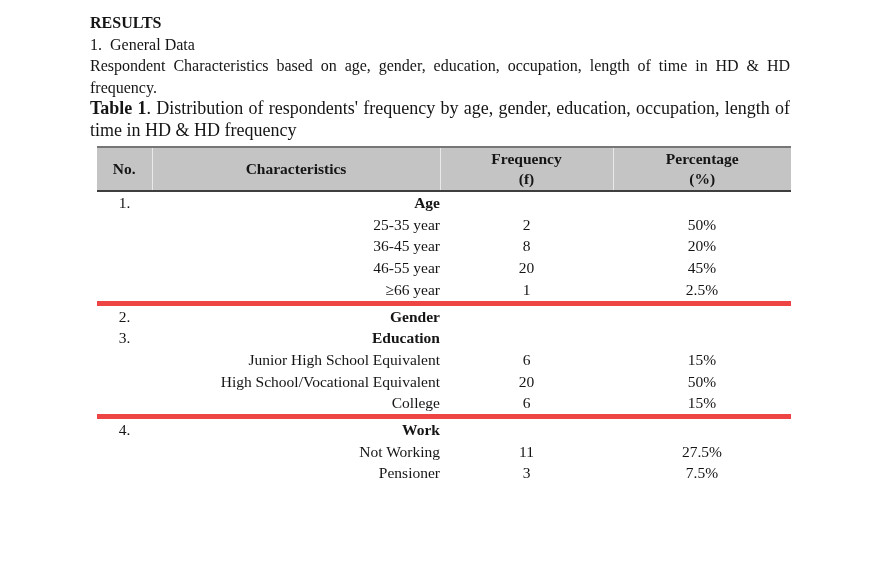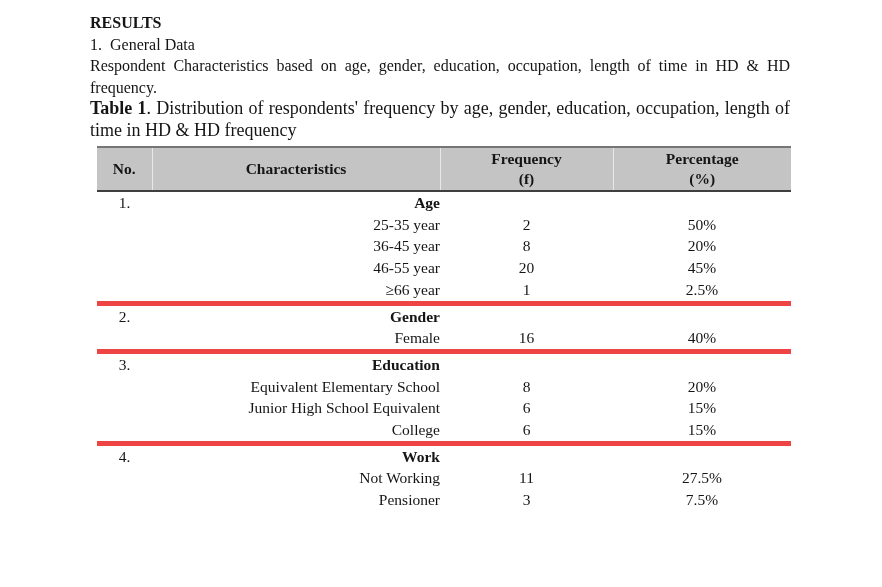--- a/index.html
+++ b/index.html
@@ -139,43 +139,37 @@
           <td class="char">≥66 year</td>
           <td class="num">1</td>
           <td class="num">2.5%</td>
         </tr>
         <tr>
           <td class="no">2.</td>
           <td class="char title">Gender</td>
           <td class="num"></td>
           <td class="num"></td>
         </tr>
-        <tr class="section-end">
-          <td class="no"></td>
-          <td class="char">Female</td>
-          <td class="num">16</td>
-          <td class="num">40%</td>
-        </tr>
         <tr>
           <td class="no">3.</td>
           <td class="char title">Education</td>
           <td class="num"></td>
           <td class="num"></td>
         </tr>
         <tr>
           <td class="no"></td>
-          <td class="char">Equivalent Elementary School</td>
-          <td class="num">8</td>
-          <td class="num">20%</td>
+          <td class="char">Junior High School Equivalent</td>
+          <td class="num">6</td>
+          <td class="num">15%</td>
         </tr>
         <tr>
           <td class="no"></td>
-          <td class="char">Junior High School Equivalent</td>
-          <td class="num">6</td>
-          <td class="num">15%</td>
+          <td class="char">High School/Vocational Equivalent</td>
+          <td class="num">20</td>
+          <td class="num">50%</td>
         </tr>
         <tr class="section-end">
           <td class="no"></td>
           <td class="char">College</td>
           <td class="num">6</td>
           <td class="num">15%</td>
         </tr>
         <tr>
           <td class="no">4.</td>
           <td class="char title">Work</td>

